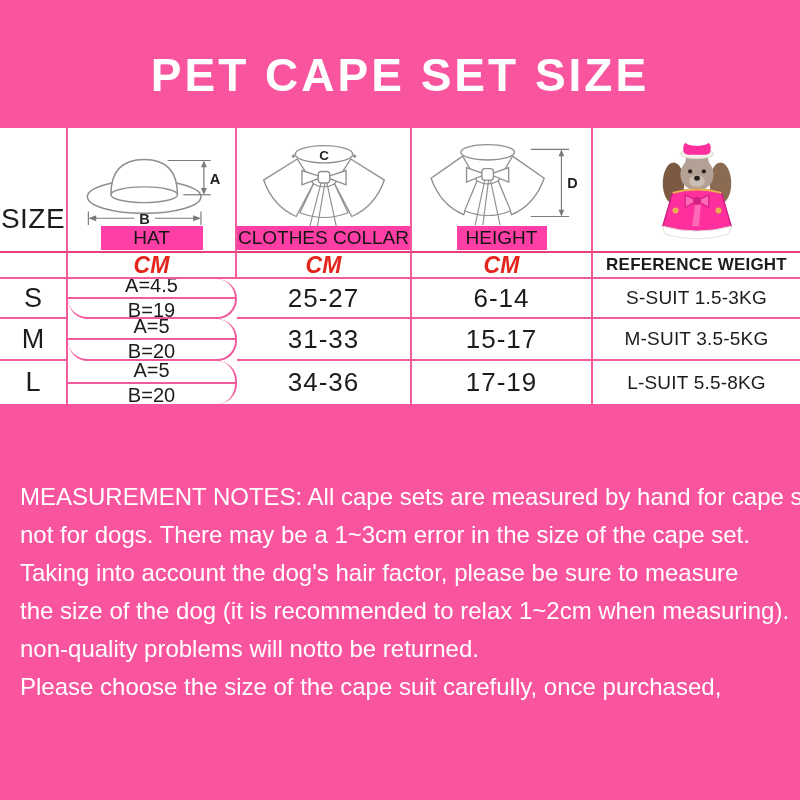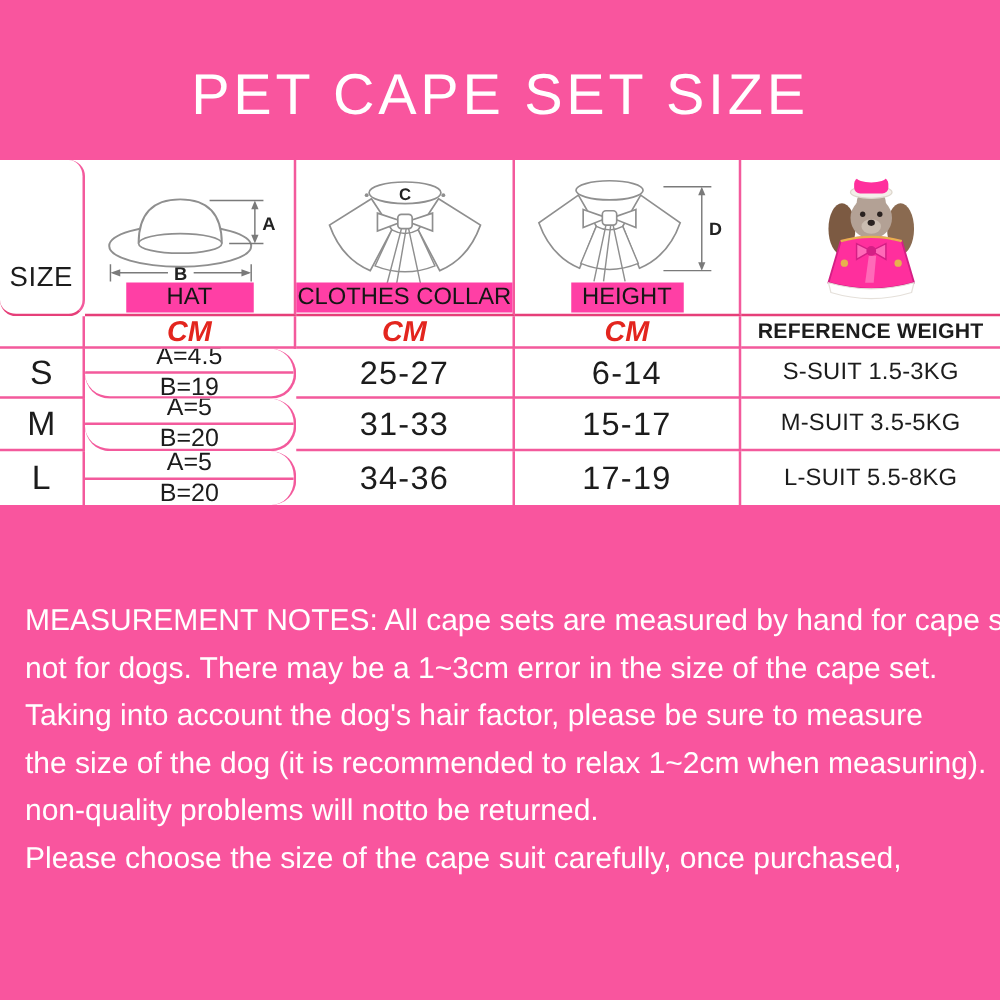--- a/index.html
+++ b/index.html
@@ -4,38 +4,38 @@
 <style>
   html,body { margin:0; padding:0; }
   .page {
     position:relative; width:800px; height:800px;
     background:#f9559e; overflow:hidden;
     font-family:"Liberation Sans", sans-serif;
   }
   .title {
     position:absolute; top:48px; left:0; width:800px;
     text-align:center; color:#ffffff; font-size:46px;
-    font-weight:normal; letter-spacing:3px;
+    font-weight:bold; letter-spacing:3px;
   }
   
   .size-table {
     position:absolute; top:128px; left:0; width:800px; height:276px;
     background:#ffffff; display:grid;
     grid-template-columns:68px 169px 175px 181px 207px;
     grid-template-rows:125px 26px 40px 42px 43px;
   }
   .cell {
     position:relative; box-sizing:border-box;
     display:flex; align-items:center; justify-content:center;
     color:#1c1c1c; overflow:hidden;
   }
   .br { border-right:2px solid #f35a9c; }
   .bb { border-bottom:2px solid #f35a9c; }
   .bb-dark { border-bottom:2px solid #e63f79; }
-  .size-head { align-items:flex-end; padding-bottom:16px; font-size:22px; letter-spacing:0.5px;border-radius:13px; }
+  .size-head { align-items:flex-end; padding-bottom:16px; font-size:28px; letter-spacing:0.5px; }
   .img-cell { flex-direction:column; justify-content:flex-start; padding-top:8px; }
   .tag {
     position:absolute; bottom:1px; left:50%; transform:translateX(-50%);
     background:#ff3fa5; color:#151515; height:24px; line-height:24px;
     text-align:center; font-size:19px; white-space:nowrap;
   }
   .tag-hat { width:102px; }
   .tag-collar { width:188px; }
   .tag-height { width:90px; }
   .unit { font-size:23px; font-weight:bold; font-style:italic; color:#e3251e; }

